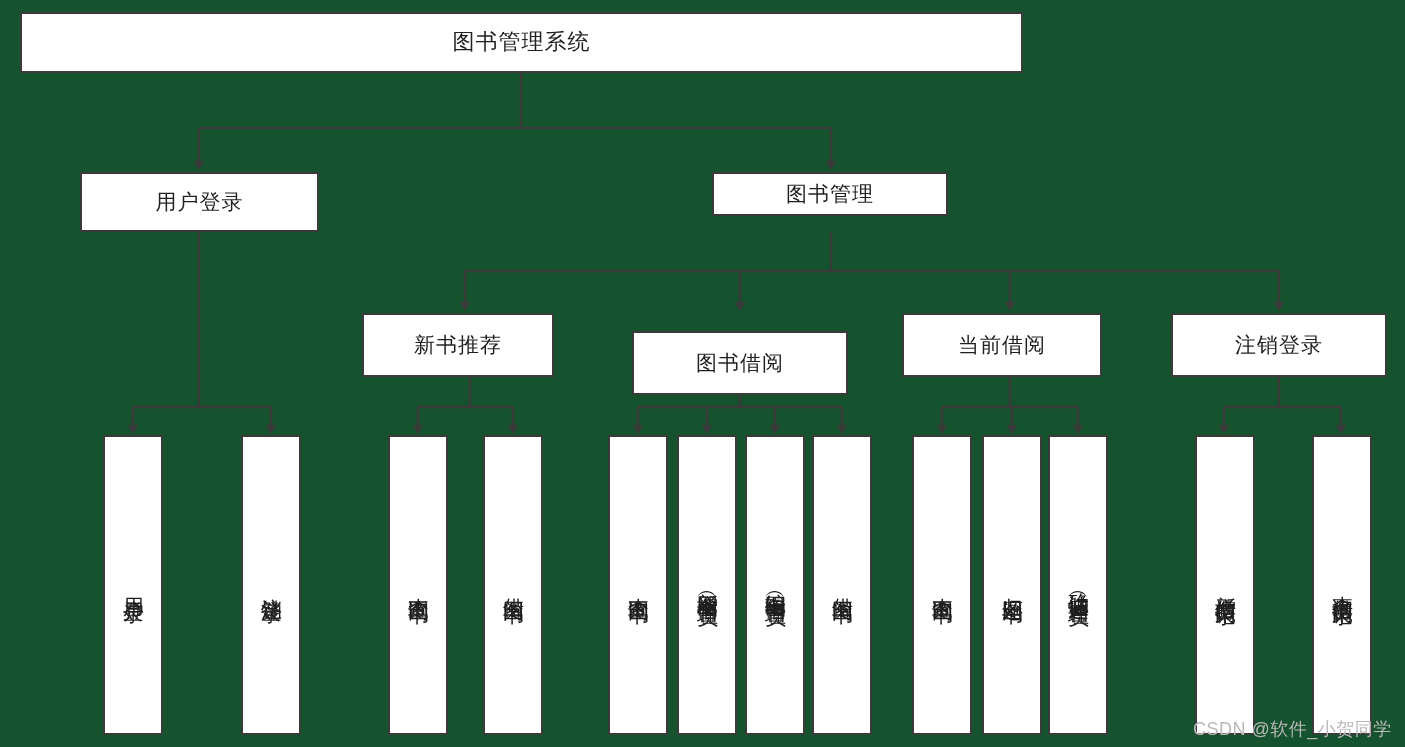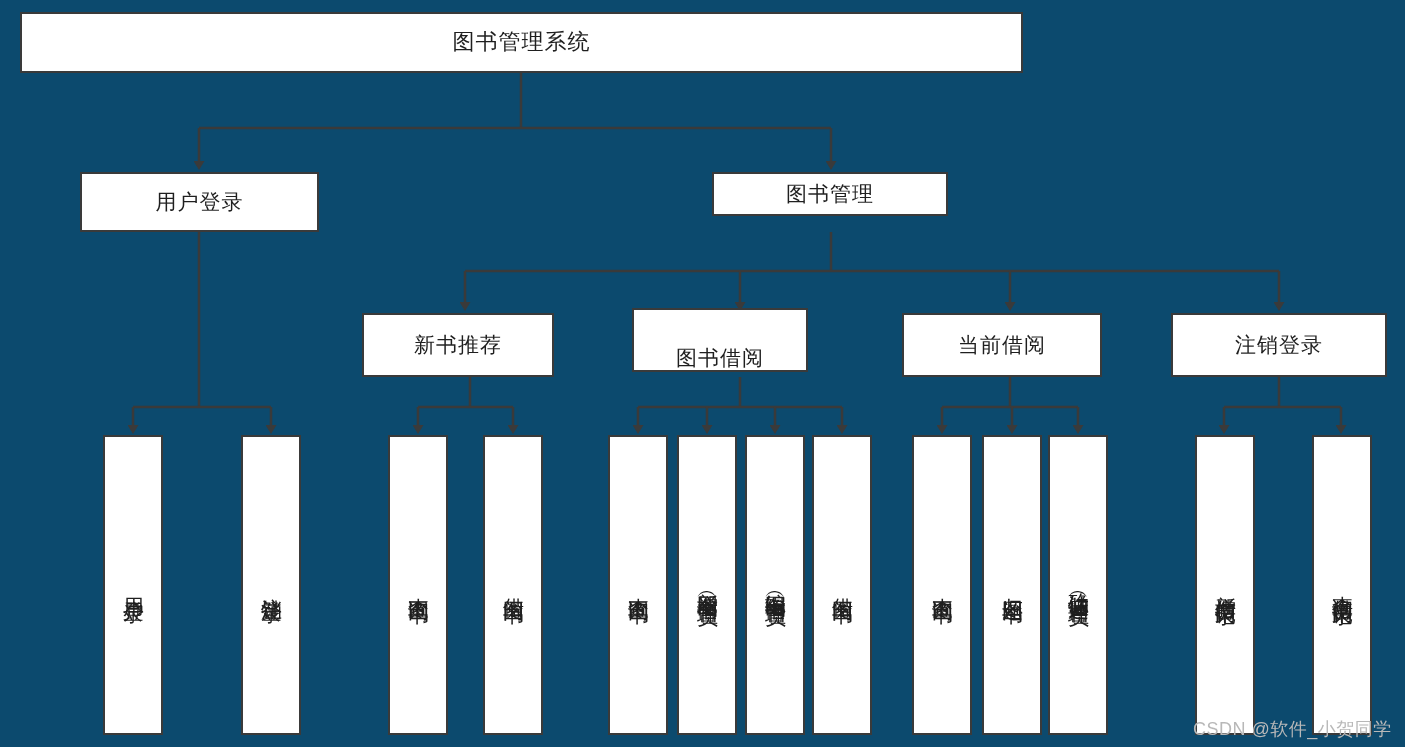--- a/index.html
+++ b/index.html
@@ -7,21 +7,21 @@
     padding: 0;
     background: #ffffff;
   }
   body {
     font-family: "Liberation Sans", "DejaVu Sans", sans-serif;
   }
   #canvas {
     position: relative;
     width: 1405px;
     height: 747px;
-    background: #0c4a6e;
+    background: #14532d;
     overflow: hidden;
   }
   svg#edges {
     position: absolute;
     left: 0;
     top: 0;
     width: 1405px;
     height: 747px;
     pointer-events: none;
   }
@@ -125,21 +125,21 @@
   <div class="node horiz" style="left:80px; top:172px; width:239px; height:60px;">
     <span>用户登录</span>
   </div>
   <div class="node horiz" style="left:712px; top:172px; width:236px; height:44px;">
     <span>图书管理</span>
   </div>
 
   <div class="node horiz" style="left:362px; top:313px; width:192px; height:64px;">
     <span>新书推荐</span>
   </div>
-  <div class="node horiz" style="left:632px; top:308px; width:176px; height:64px;align-items:flex-end;">
+  <div class="node horiz" style="left:632px; top:331px; width:216px; height:64px;">
     <span>图书借阅</span>
   </div>
   <div class="node horiz" style="left:902px; top:313px; width:200px; height:64px;">
     <span>当前借阅</span>
   </div>
   <div class="node horiz" style="left:1171px; top:313px; width:216px; height:64px;">
     <span>注销登录</span>
   </div>
 
   <div class="node vert" style="left:103px; top:435px; width:60px; height:300px;">

